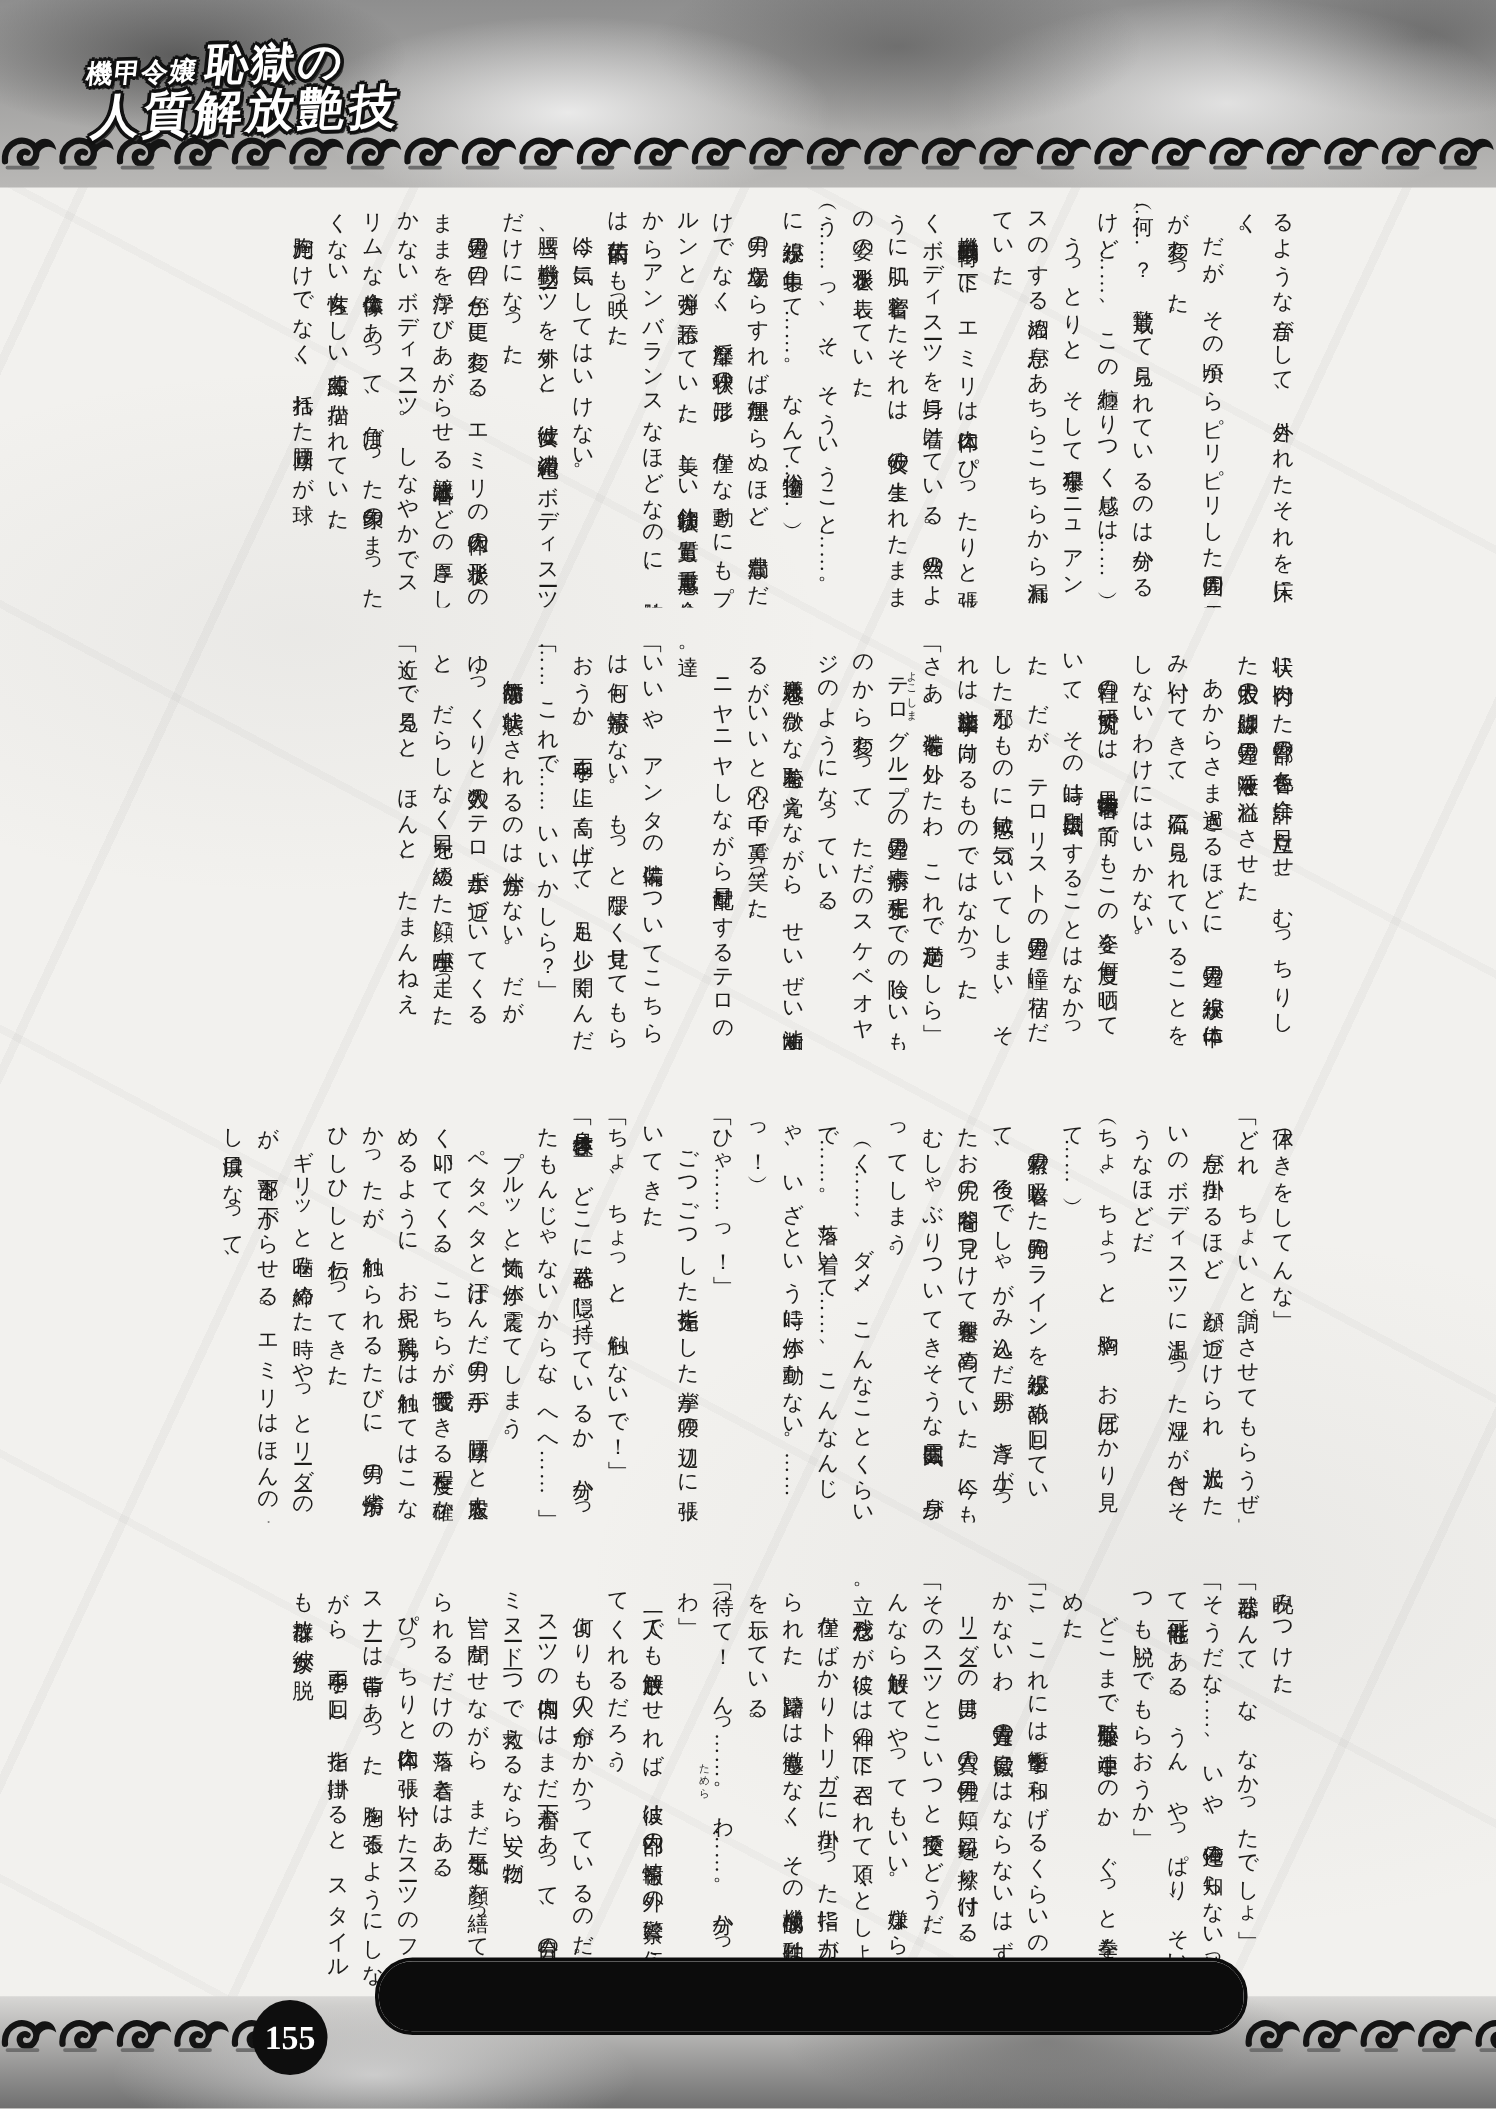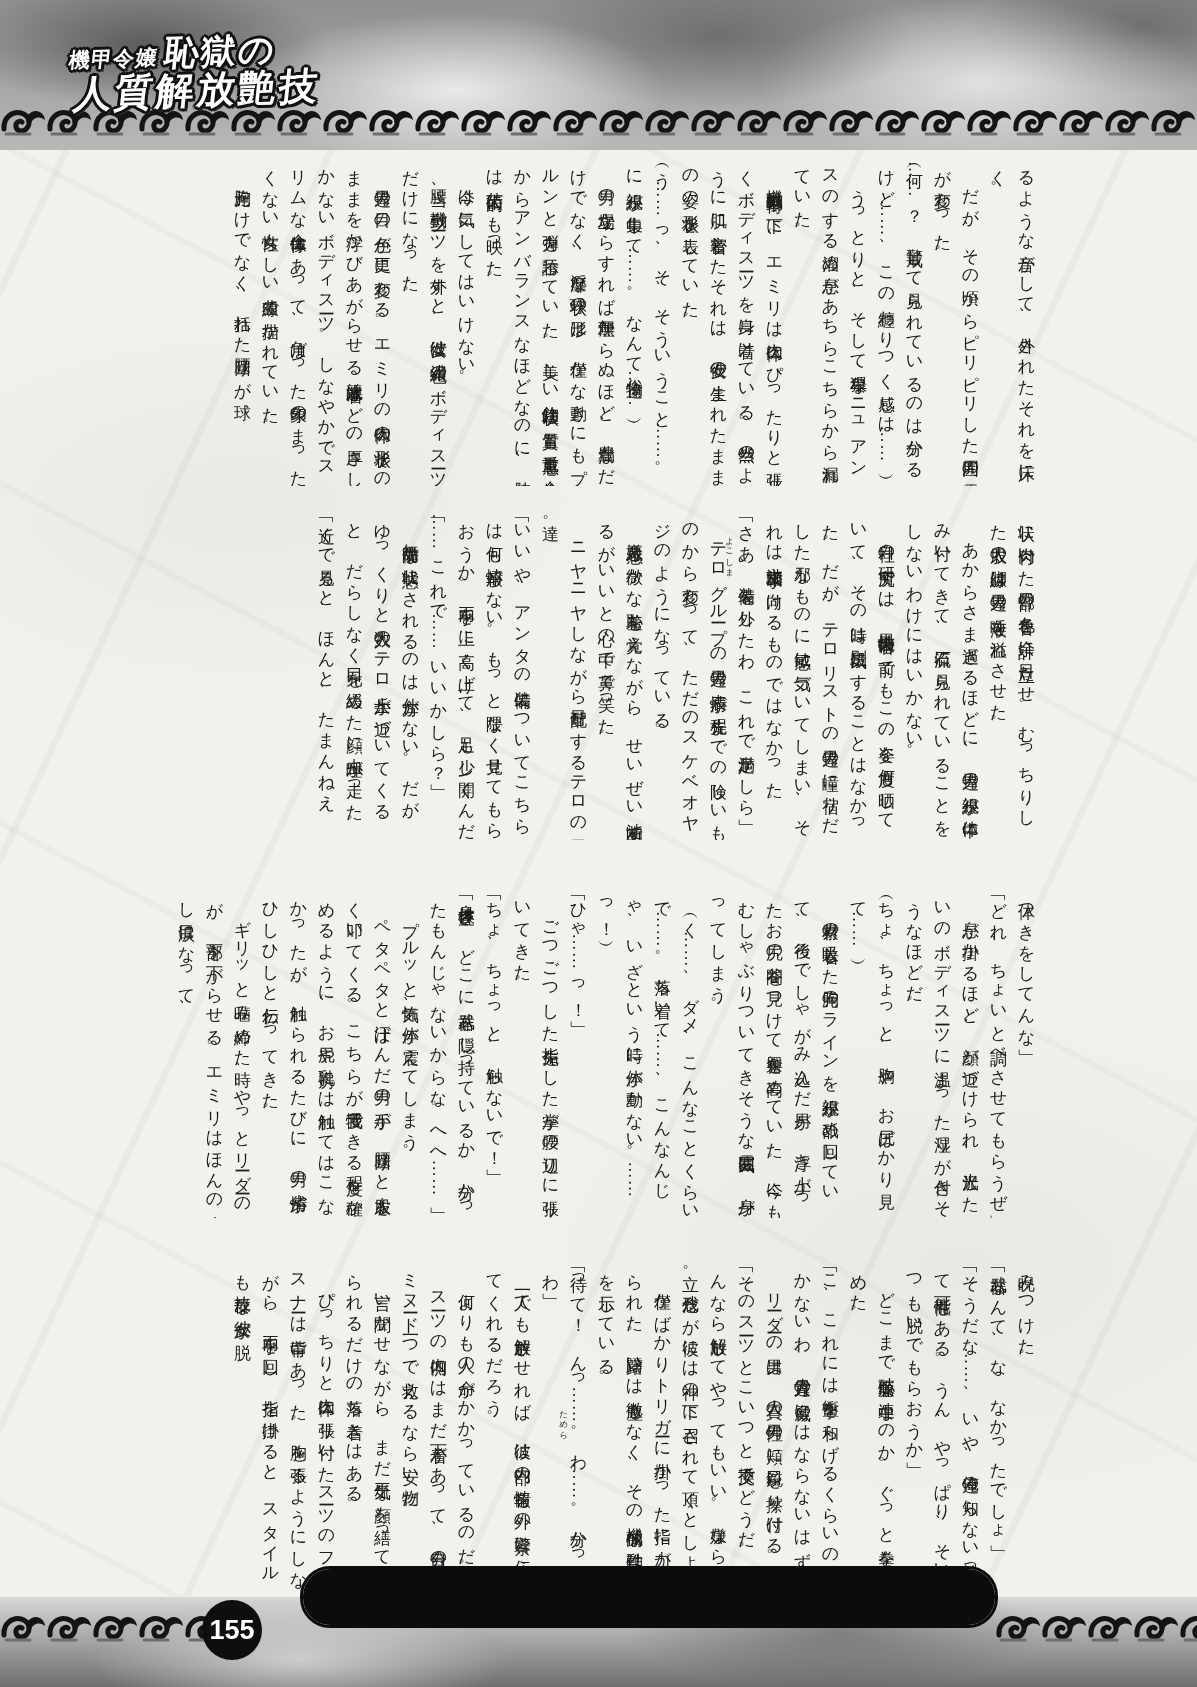--- a/index.html
+++ b/index.html
@@ -42,21 +42,21 @@
   .band{position:absolute;left:72px;width:968px;height:328px;
         writing-mode:vertical-rl;text-orientation:mixed;white-space:pre-wrap;
         font-size:17px;line-height:28px;letter-spacing:1.5px;color:#1d1c1a;overflow:hidden;}
   #band1{top:158px;} #band2{top:512px;} #band3{top:890px;} #band4{top:1262px;}
   .furigana{position:absolute;writing-mode:vertical-rl;font-size:8.5px;letter-spacing:.5px;color:#2a2a2a;}
   #furigana-yokoshima{left:724px;top:531px;}
   #furigana-tamera{left:558px;top:1404px;}
   
   #page-number{position:absolute;left:202px;top:1600px;width:60px;height:60px;border-radius:50%;
         background:#0e0e0e;color:#fff;display:flex;align-items:center;justify-content:center;
-        font-family:Liberation Sans, sans-serif;font-size:27px;font-weight:bold;}
+        font-family:Liberation Serif, serif;font-size:27px;font-weight:bold;}
   #footer-bar{position:absolute;left:300px;top:1566px;width:692px;height:56px;background:#fff;
         border:3px solid #0c0c0c;border-radius:30px;display:flex;align-items:stretch;overflow:hidden;
         font-family:"Liberation Sans","DejaVu Sans",sans-serif;flex-direction:column;}
   #footer-label{flex:0 0 152px;background:#0c0c0c;color:#fff;display:flex;align-items:center;justify-content:center;
         font-size:27px;font-weight:900;letter-spacing:1px;transform:skewX(0deg);}
   #footer-titles{flex:1 1 auto;border-right:3px solid #0c0c0c;display:flex;flex-direction:column;justify-content:center;
         padding:2px 8px;gap:2px;}
   #footer-titles div{font-size:12.5px;font-weight:bold;color:#111;line-height:1.3;white-space:nowrap;overflow:hidden;}
 </style>
 </head>

